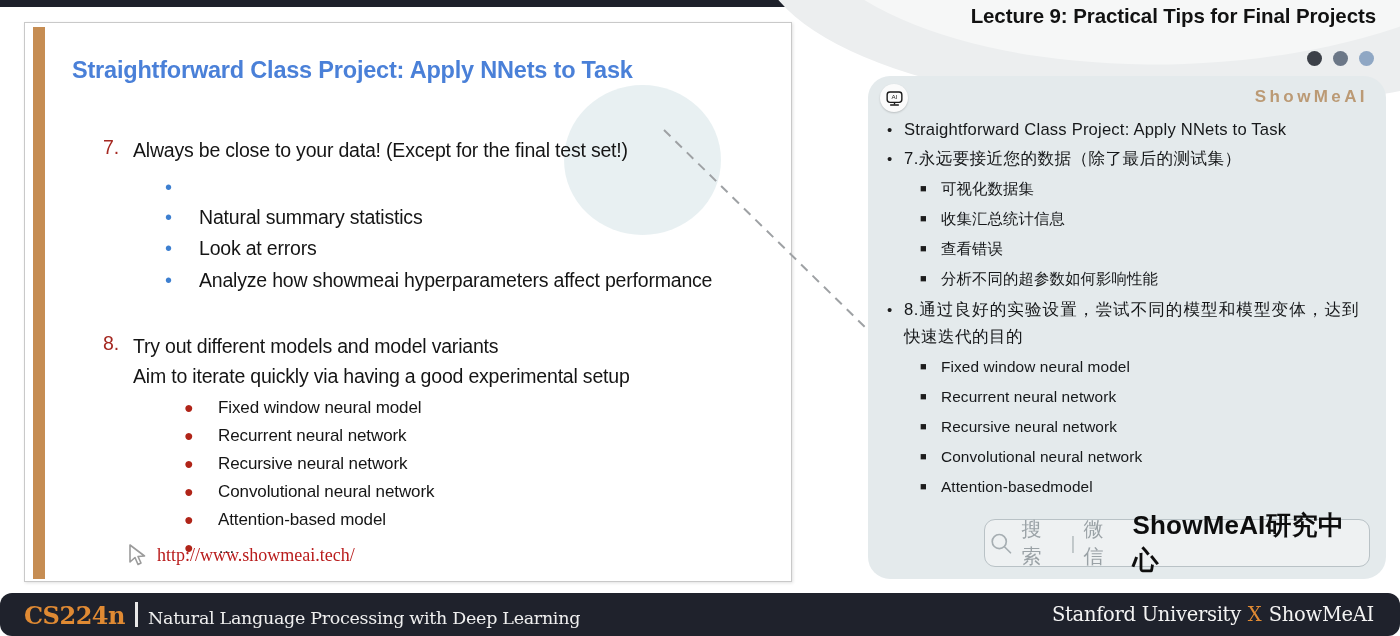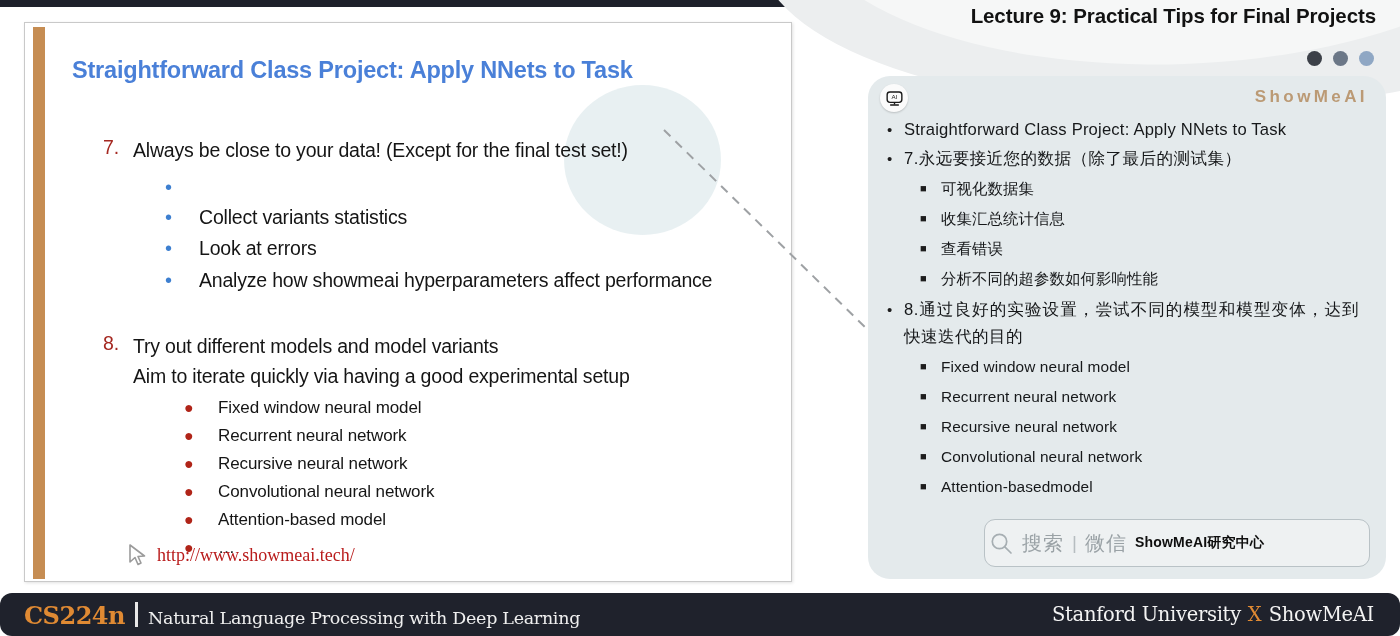--- a/index.html
+++ b/index.html
@@ -299,21 +299,21 @@
     gap: 8px;
     padding: 0 4px;
   }
   .search-placeholder {
     font-size: 20px;
     color: #9aa2a6;
     letter-spacing: 1px;
   }
   .search-sep { color: #b6bdc0; font-size: 19px; }
   .search-strong {
-    font-size: 14px;
+    font-size: 26px;
     font-weight: bold;
     color: #0e0e0e;
     letter-spacing: 0.2px;
   }
 
   
   .bottom-bar {
     position: absolute;
     left: 0;
     bottom: 0;
@@ -401,21 +401,21 @@
         <span class="num-marker">7.</span>
         <span class="num-text">Always be close to your data! (Except for the final test set!)</span>
       </div>
 
       <div class="sub-list" id="sub7">
         <div class="sub-item">
           <span class="sub-bullet">•</span>
         </div>
         <div class="sub-item">
           <span class="sub-bullet">•</span>
-          <span class="sub-label">Collect variants statistics</span>
+          <span class="sub-label">Natural summary statistics</span>
         </div>
         <div class="sub-item">
           <span class="sub-bullet">•</span>
           <span class="sub-label">Look at errors</span>
         </div>
         <div class="sub-item">
           <span class="sub-bullet">•</span>
           <span class="sub-label">Analyze how showmeai hyperparameters affect performance</span>
         </div>
       </div>

